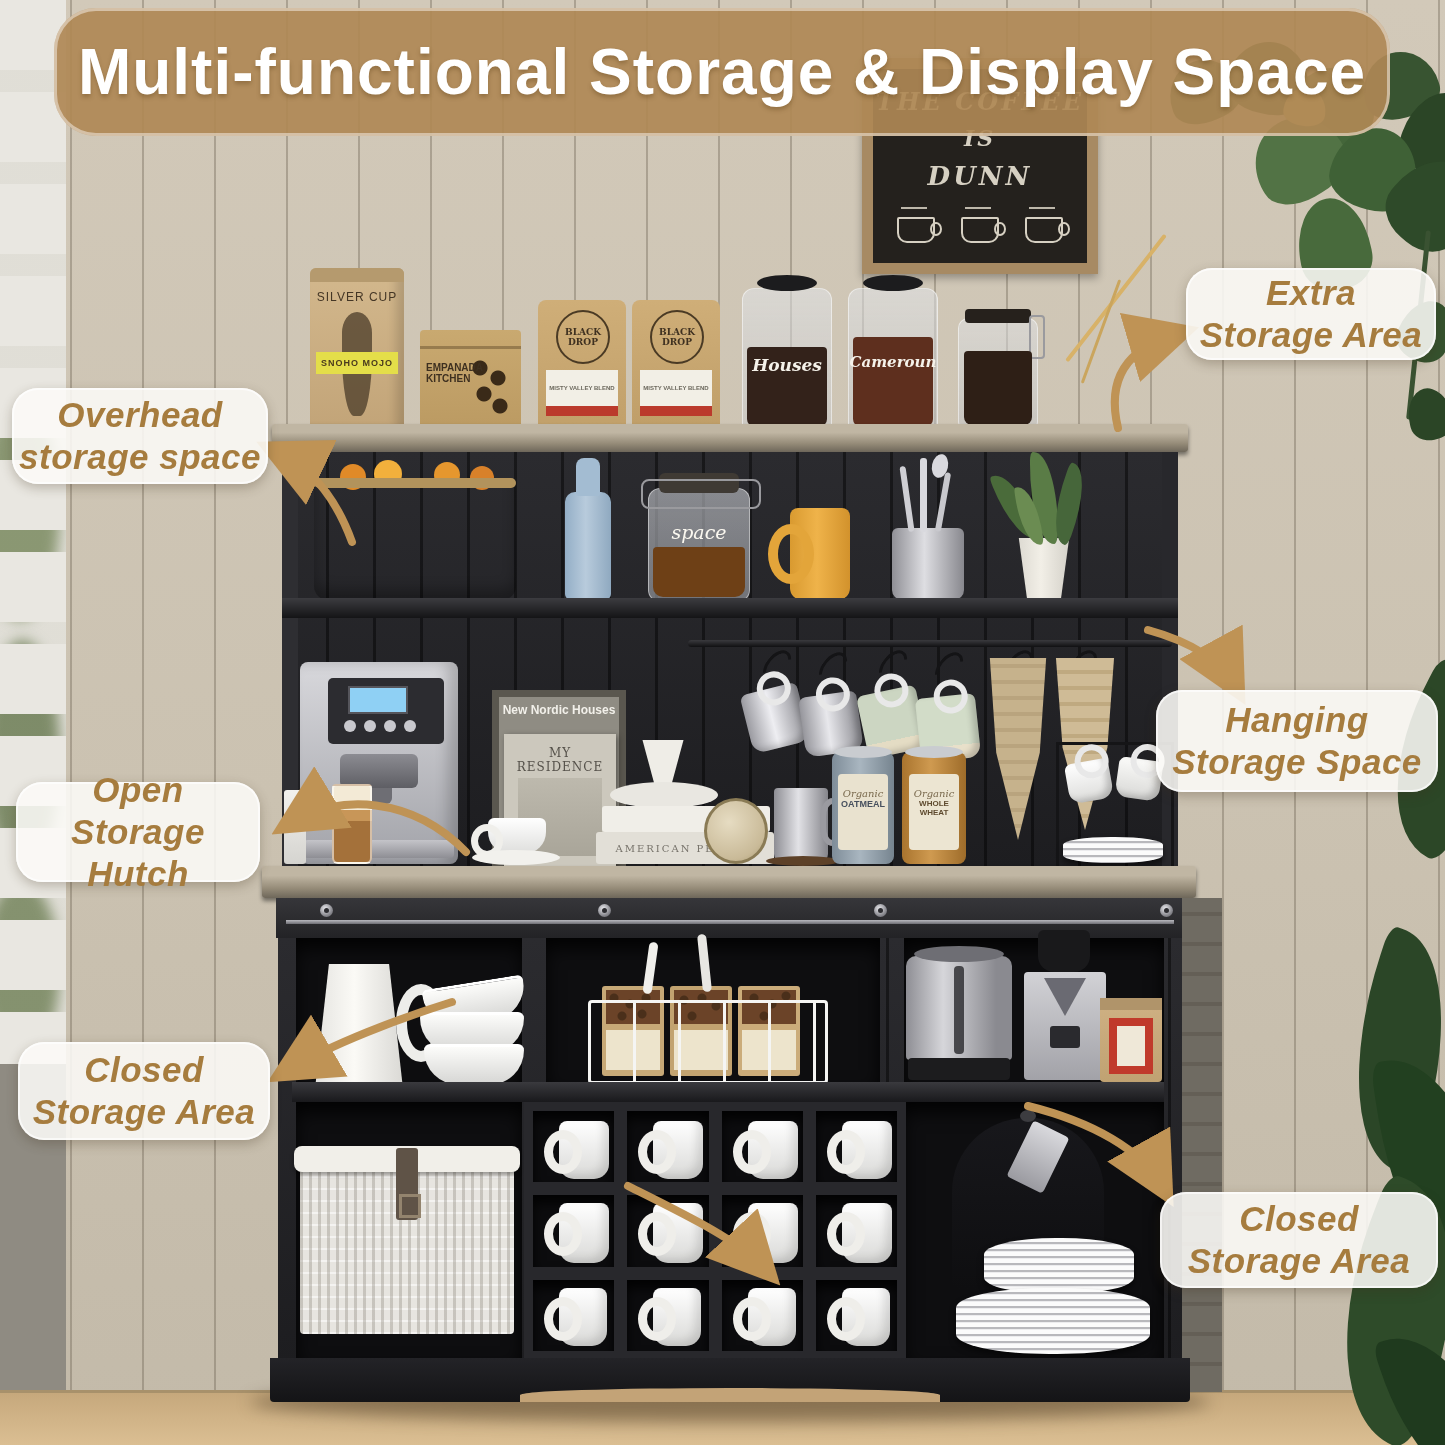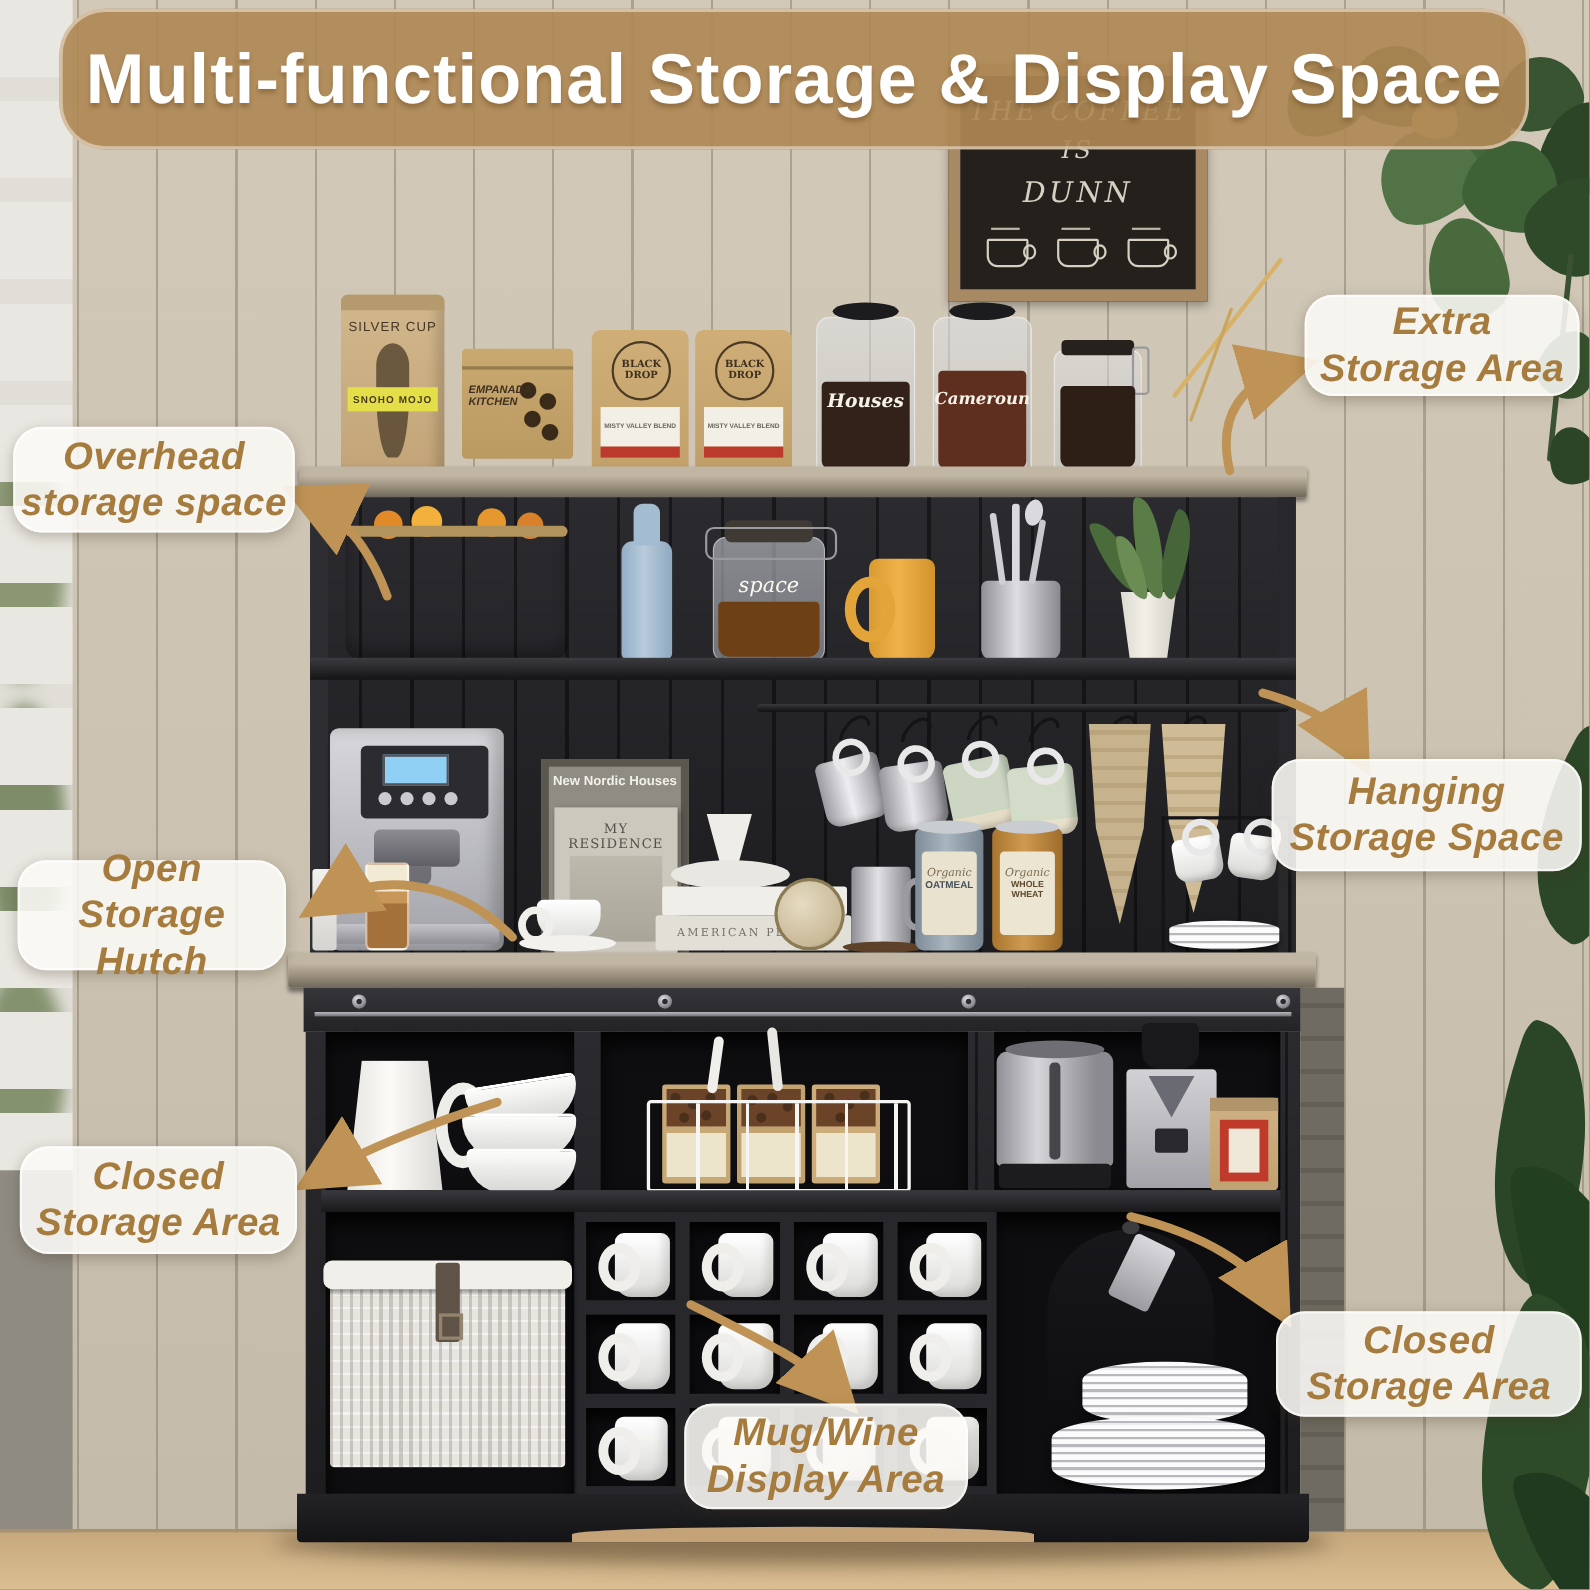--- a/index.html
+++ b/index.html
@@ -13,21 +13,21 @@
       repeating-linear-gradient(90deg,transparent 0 70px,rgba(108,98,82,.38) 70px 72px),
       linear-gradient(180deg,#d2c9b9 0%,#cbc2b1 55%,#c3baa9 100%);}
   .floor{left:0;top:1390px;width:1445px;height:55px;
     background:linear-gradient(180deg,#c6a87c,#dcc094);border-top:3px solid #a8916b;}
   .window{left:0;top:0;width:66px;height:1064px;background:#dfddd5;overflow:hidden;}
   .winGreen{filter:blur(7px);border-radius:50%;}
   .slats{left:0;top:0;width:66px;height:1064px;
     background:repeating-linear-gradient(180deg,#e9e7e1 0 70px,rgba(233,231,225,.12) 70px 92px);}
   .wallCorner{left:0;top:1064px;width:66px;height:381px;background:#8f8b82;}
   .chalkText{width:100%;text-align:center;color:#d6d0c2;
-    font-family:"DejaVu Serif",serif;font-style:italic;letter-spacing:3px;}
+    font-family:"DejaVu Serif",serif;font-style:italic;letter-spacing:3px;font-weight:bold;}
   .chalk-cup{border:2px solid #d6d0c2;border-radius:2px 2px 10px 10px;}
   .chalk-cup:after{content:"";position:absolute;right:-9px;top:3px;width:8px;height:10px;
     border:2px solid #d6d0c2;border-radius:50%;}
   .chalk-scrib{height:2px;background:#bdb7aa;}
 
   
   .leaf{border-radius:10% 95% 15% 95%;}
   .pleaf{border-radius:60% 60% 55% 55%/75% 75% 40% 40%;}
 
   
@@ -138,21 +138,21 @@
 
     <div class="abs" style="left:310px;top:268px;width:94px;height:162px;background:linear-gradient(180deg,#d3b88d,#c2a478);border-radius:6px 6px 3px 3px;box-shadow:inset -8px 0 10px rgba(0,0,0,.15);">
       <div class="abs" style="left:0;top:0;width:100%;height:14px;background:#b59a6e;border-radius:6px 6px 0 0;"></div>
       <div class="ptext" style="top:22px;font-size:12px;letter-spacing:1px;">SILVER CUP</div>
       <div class="abs" style="left:32px;top:44px;width:30px;height:104px;background:#4a3b28;border-radius:50% 50% 40% 40%/20% 20% 60% 60%;opacity:.75;"></div>
       <div class="abs" style="left:6px;top:84px;width:82px;height:22px;background:#e4de49;display:flex;align-items:center;justify-content:center;">
         <span style="font-size:9px;font-weight:700;color:#4a3a1e;letter-spacing:1px;">SNOHO MOJO</span>
       </div>
     </div>
 
-    <div class="abs" style="left:420px;top:317px;width:101px;height:100px;background:linear-gradient(180deg,#c9a970,#bb9a62);border-radius:4px;font-style:italic;">
+    <div class="abs" style="left:420px;top:330px;width:101px;height:100px;background:linear-gradient(180deg,#c9a970,#bb9a62);border-radius:4px;">
       <div class="abs" style="left:0;top:16px;width:100%;height:3px;background:rgba(80,60,30,.4);"></div>
       <div class="abs" style="left:48px;top:26px;width:44px;height:62px;background:radial-gradient(circle 8px at 12px 12px,#3a2a18 7px,transparent 8px),radial-gradient(circle 8px at 30px 22px,#3a2a18 7px,transparent 8px),radial-gradient(circle 8px at 16px 38px,#3a2a18 7px,transparent 8px),radial-gradient(circle 8px at 32px 50px,#3a2a18 7px,transparent 8px);"></div>
       <div class="abs" style="left:6px;top:32px;width:58px;text-align:left;color:#3e3020;font-weight:700;">
         <div style="font-size:10px;">EMPANADA</div>
         <div style="font-size:10px;">KITCHEN</div>
       </div>
     </div>
 
     <div class="abs" style="left:538px;top:300px;width:88px;height:130px;background:linear-gradient(180deg,#cfae78,#c1a06a);border-radius:8px 8px 3px 3px;">
       <div class="abs" style="left:18px;top:10px;width:50px;height:50px;border:2px solid #4a3a24;border-radius:50%;display:flex;align-items:center;justify-content:center;text-align:center;">
@@ -473,22 +473,18 @@
     <span>Storage Hutch</span>
   </div>
   <div class="callout" style="left:18px;top:1042px;width:252px;height:98px;">
     <span>Closed</span>
     <span>Storage Area</span>
   </div>
   <div class="callout" style="left:1160px;top:1192px;width:278px;height:96px;">
     <span>Closed</span>
     <span>Storage Area</span>
   </div>
-  <div class="callout" style="left:622px;top:1276px;width:258px;height:96px;">
-    <span>Mug/Wine</span>
-    <span>Display Area</span>
-  </div>
 
   <div class="banner">
     <span>Multi-functional Storage &amp; Display Space</span>
   </div>
 
 </div>
 
 </body></html>

